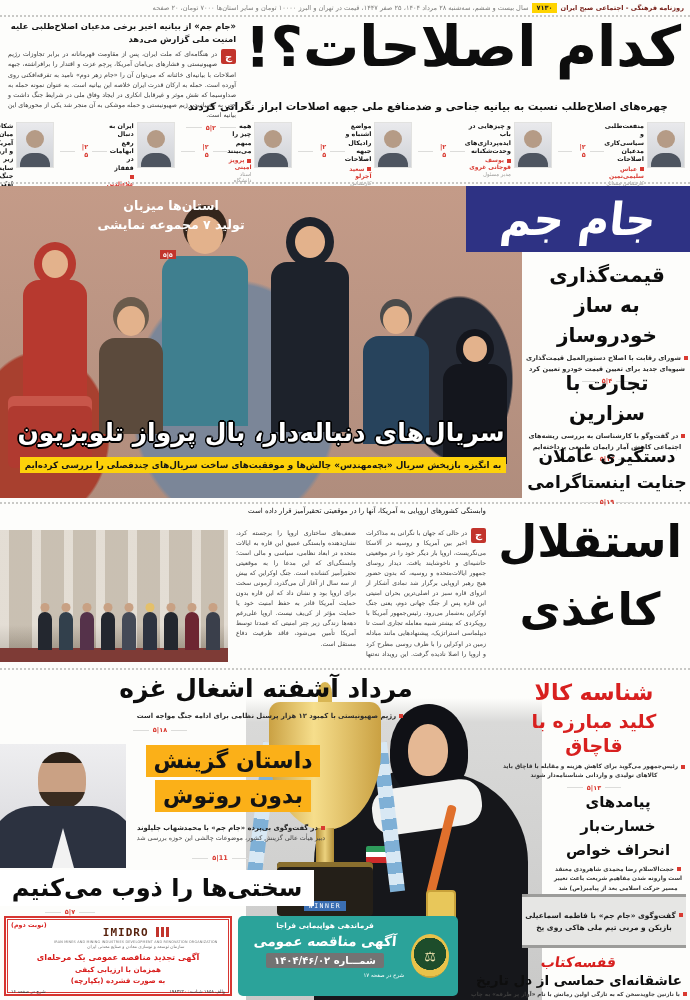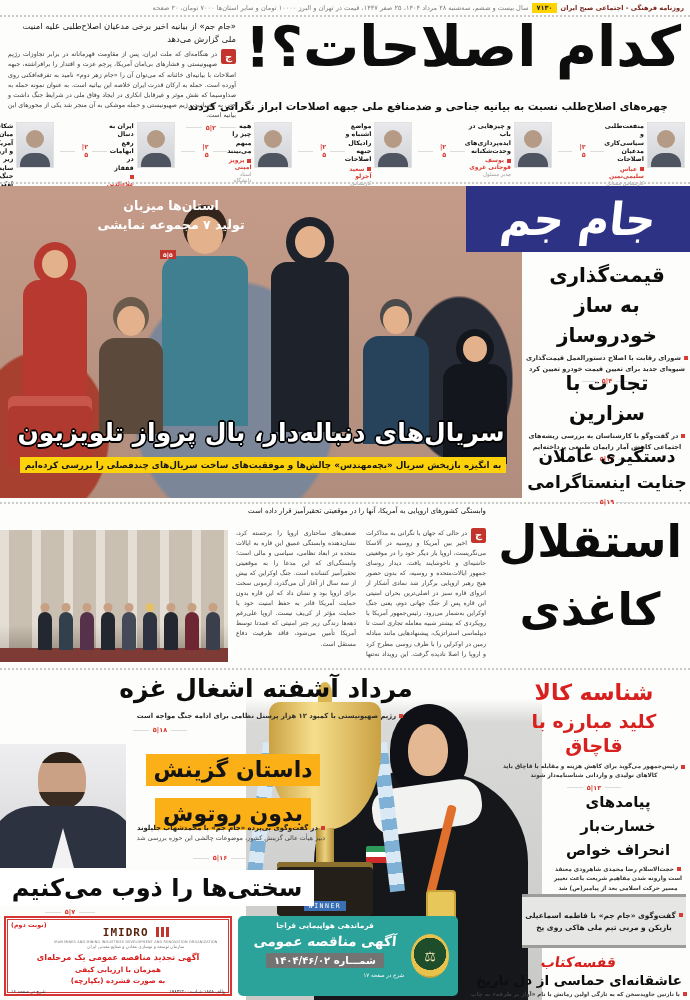--- a/index.html
+++ b/index.html
@@ -10,21 +10,21 @@
   .ref{color:#d93a31;font-size:6.5px;font-weight:bold;display:flex;align-items:center;justify-content:center;gap:4px;}
   .ref::before,.ref::after{content:"";width:16px;border-top:1px solid #dcdcda;}
   .bullet::before{content:"";display:inline-block;width:4px;height:4px;background:#d93a31;margin-left:3px;vertical-align:middle;}
   
   .masthead{top:2px;right:6px;left:6px;height:12px;display:flex;align-items:center;gap:4px;font-size:6.6px;color:#7c7c7a;}
   .masthead .brand{color:#79231c;font-weight:bold;}
   .badge{background:#ffd400;color:#1d1d1d;font-weight:bold;padding:0 4px;line-height:10px;}
   
   .lead-headline{top:12px;left:238px;right:2px;font-size:56px;font-weight:bold;line-height:1.25;text-align:center;letter-spacing:-2px;color:#0d0d0d;}
   .report{top:20px;left:8px;width:228px;}
-  .report .rtitle{font-size:8.4px;font-weight:normal;line-height:1.5;color:#151515;}
+  .report .rtitle{font-size:8.4px;font-weight:bold;line-height:1.5;color:#151515;}
   .report .rbody{margin-top:4px;font-size:6.3px;line-height:1.62;text-align:justify;color:#3a3a3a;}
   .stamp{float:right;width:15px;height:15px;background:#c2342c;color:#fff;font-size:10px;font-weight:bold;
          display:flex;align-items:center;justify-content:center;border-radius:2px;margin-left:4px;margin-bottom:2px;}
   .kicker{top:100px;left:168px;right:2px;font-size:10.5px;font-weight:bold;text-align:center;color:#101010;}
   
   .quotes{top:122px;left:2px;right:2px;height:56px;display:flex;}
   .q-item{flex:1;display:flex;flex-direction:row;padding:0 3px;}
   .q-top{display:flex;gap:3px;flex:1;}
   .q-photo{width:36px;height:44px;flex:none;background:linear-gradient(180deg,#e9e9ec,#cfd2d6);position:relative;overflow:hidden;border:1px solid #e2e2e0;}
   .q-photo::before{content:"";position:absolute;top:7px;left:50%;transform:translateX(-50%);width:18px;height:18px;border-radius:50%;background:#b59b86;}
@@ -90,21 +90,21 @@
          background:linear-gradient(90deg,#caa143,#f6de8c 40%,#caa143);border-radius:14px 14px 70px 70px/14px 14px 100px 100px;}
   .t-stem{position:absolute;left:50%;transform:translateX(-50%);top:146px;width:18px;height:34px;background:linear-gradient(90deg,#b08c36,#ecd27e,#b08c36);}
   .t-base{position:absolute;left:50%;transform:translateX(-50%);top:180px;width:96px;height:54px;background:#241f18;border-radius:4px;
           box-shadow:inset 0 5px 0 #8a6f2e;display:flex;align-items:flex-end;justify-content:center;padding-bottom:5px;box-sizing:border-box;}
   .t-chip{background:#3b6fb3;color:#fff;font-size:6.5px;letter-spacing:1.5px;padding:1px 5px;font-family:"DejaVu Sans Mono",monospace;}
   .t-rib{position:absolute;top:60px;width:15px;height:150px;background:repeating-linear-gradient(180deg,#d8e8f4 0 11px,#7fb0d6 11px 22px);}
   .gaza-title{top:674px;left:70px;width:392px;text-align:center;font-size:25px;font-weight:bold;color:#0d0d0d;z-index:5;}
   .gaza-sub{top:712px;left:120px;width:300px;text-align:center;font-size:6.8px;font-weight:bold;color:#2c2c2c;z-index:5;}
   .gaza-ref{top:726px;left:130px;width:60px;z-index:5;}
   .goz{top:742px;left:126px;width:214px;text-align:center;z-index:5;}
-  .goz span{display:inline-block;background:#fbb018;padding:3px 8px 4px;font-size:22px;font-weight:bold;color:#141414;margin-top:12px;}
+  .goz span{display:inline-block;background:#fbb018;padding:3px 8px 4px;font-size:22px;font-weight:bold;color:#141414;margin-top:3px;}
   .goz-sub{top:824px;left:112px;width:238px;text-align:center;z-index:5;}
   .goz-sub .l1{font-size:6.8px;font-weight:bold;color:#222;}
   .goz-sub .l2{font-size:6.4px;color:#444;margin-top:2px;}
   .goz-ref{top:854px;left:190px;width:60px;z-index:5;}
   .photo-man{top:744px;left:0;width:126px;height:124px;overflow:hidden;background:linear-gradient(180deg,#eeeef0,#d6d6da);z-index:2;}
   .man-head{position:absolute;left:38px;top:8px;width:48px;height:56px;border-radius:46% 46% 42% 42%;
             background:linear-gradient(180deg,#2b2118 0 20%,#caa184 20% 72%,#3a2c20 72%);}
   .man-suit{position:absolute;left:-12px;right:-12px;bottom:0;height:62px;background:#2c3240;border-radius:46px 46px 0 0;}
   .man-shirt{position:absolute;left:52px;bottom:0;width:22px;height:40px;background:#f2f2f2;clip-path:polygon(50% 0,100% 100%,0 100%);}
   .melt-title{top:870px;left:0;width:314px;height:36px;background:#fff;z-index:6;display:flex;align-items:center;justify-content:center;
@@ -364,21 +364,21 @@
   <div class="abs ref gaza-ref">۱۸|۵</div>
 
   <div class="abs goz">
     <span>داستان گزینش</span><br>
     <span>بدون روتوش</span>
   </div>
   <div class="abs goz-sub">
     <div class="l1 bullet">در گفت‌وگوی بی‌پرده «جام جم» با محمدشهاب جلیلوند</div>
     <div class="l2">دبیر هیأت عالی گزینش کشور، موضوعات چالشی این حوزه بررسی شد</div>
   </div>
-  <div class="abs ref goz-ref">۱۶|۵</div>
+  <div class="abs ref goz-ref">11|۵</div>
 
   <div class="abs photo-man">
     <div class="man-head"></div>
     <div class="man-suit"></div>
     <div class="man-shirt"></div>
   </div>
   <div class="abs melt-title">سختی‌ها را ذوب می‌کنیم</div>
   <div class="abs ref melt-ref">۷|۵</div>
 
   <div class="abs goods">

